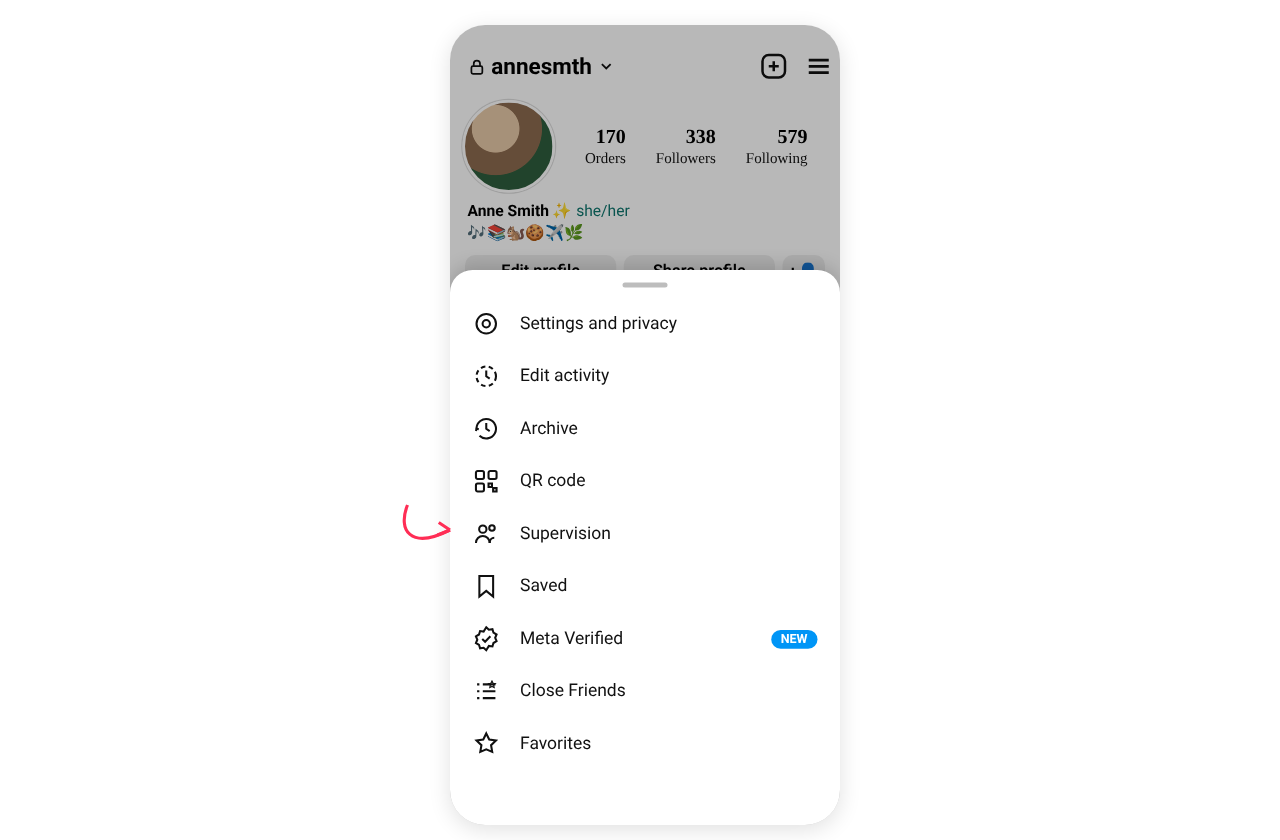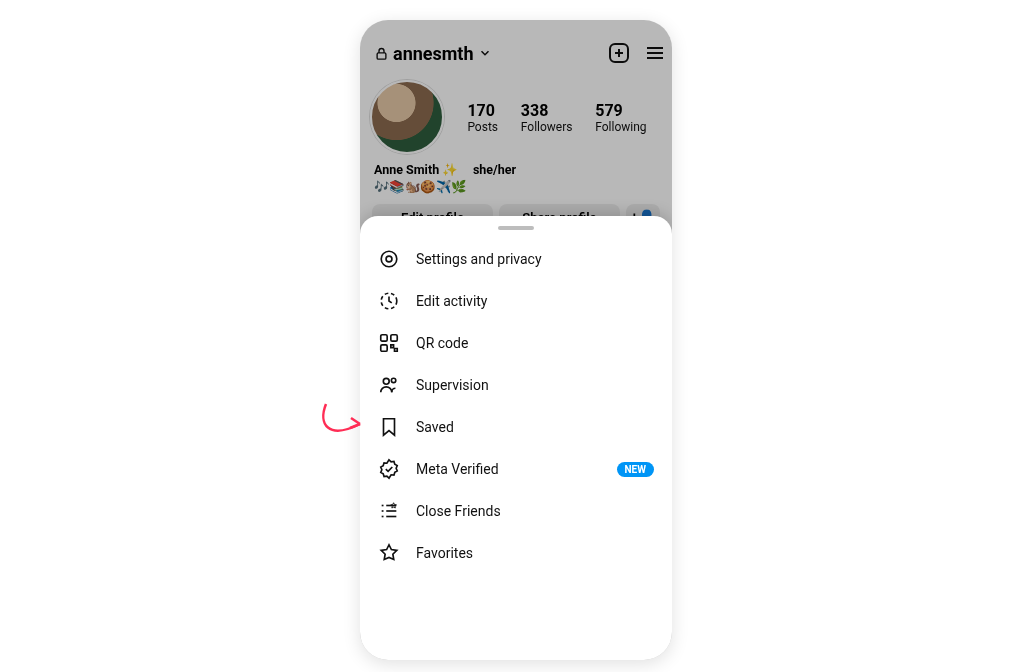--- a/index.html
+++ b/index.html
@@ -57,31 +57,32 @@
     width: 74px; height: 74px; border-radius: 50%;
     background: radial-gradient(circle at 35% 30%, #e7c9a8 0 28%, #8c6b4f 29% 55%, #2f5e3d 56% 100%);
     border: 2px solid #fff;
     box-shadow: 0 0 0 1px #ddd;
     flex-shrink:0;
   }
   .stats {
     display:flex;
     flex:1;
     justify-content: space-around;
-    text-align:left;
+    text-align:right;
+    font-family:Liberation Serif, serif;
   }
   .stat-num { font-weight:700; font-size:16px; }
   .stat-label { font-size:12px; color:#111; }
   .bio {
     padding: 2px 14px 8px 14px;
     font-size: 12.5px;
     line-height:1.35;
   }
   .bio .name { font-weight:700; }
-  .bio .pronoun { color:#000000; font-weight:700; margin-left:12px; }
+  .bio .pronoun { color:#0f766e; font-weight:400; margin-left:0; }
   .action-row {
     display:flex;
     gap:6px;
     padding: 0 12px 10px 12px;
   }
   .action-btn {
     flex:1;
     background:#efefef;
     border-radius:8px;
     font-size:13px;
@@ -181,21 +182,21 @@
             <line x1="4" y1="17" x2="20" y2="17"></line>
           </svg>
       </div>
     </div>
 
     <div class="stats-row">
       <div class="avatar"></div>
       <div class="stats">
         <div>
           <div class="stat-num">170</div>
-          <div class="stat-label">Posts</div>
+          <div class="stat-label">Orders</div>
         </div>
         <div>
           <div class="stat-num">338</div>
           <div class="stat-label">Followers</div>
         </div>
         <div>
           <div class="stat-num">579</div>
           <div class="stat-label">Following</div>
         </div>
       </div>
@@ -235,20 +236,30 @@
     <div class="menu-item">
       <span class="mi-icon">
         <svg width="22" height="22" viewBox="0 0 24 24" fill="none" stroke-width="1.8">
             <circle cx="12" cy="12" r="8.5" stroke-dasharray="4 3"></circle>
             <polyline points="12 7 12 12 15 14"></polyline>
           </svg>
       </span>
       <span>Edit activity</span>
     </div>
 
+    <div class="menu-item">
+      <span class="mi-icon">
+        <svg width="22" height="22" viewBox="0 0 24 24" fill="none" stroke-width="1.8">
+            <path d="M3.5 12a8.5 8.5 0 1 1 2.6 6.1"></path>
+            <polyline points="3 14 3.5 12 5.5 12.5"></polyline>
+            <polyline points="12 7 12 12 15 14"></polyline>
+          </svg>
+      </span>
+      <span>Archive</span>
+    </div>
 
     <div class="menu-item">
       <span class="mi-icon">
         <svg width="22" height="22" viewBox="0 0 24 24" fill="none" stroke-width="1.8">
             <rect x="3" y="3" width="7" height="7" rx="1.5"></rect>
             <rect x="14" y="3" width="7" height="7" rx="1.5"></rect>
             <rect x="3" y="14" width="7" height="7" rx="1.5"></rect>
             <path d="M14 14h3v3h-3zM18 18h3v3h-3z"></path>
           </svg>
       </span>

